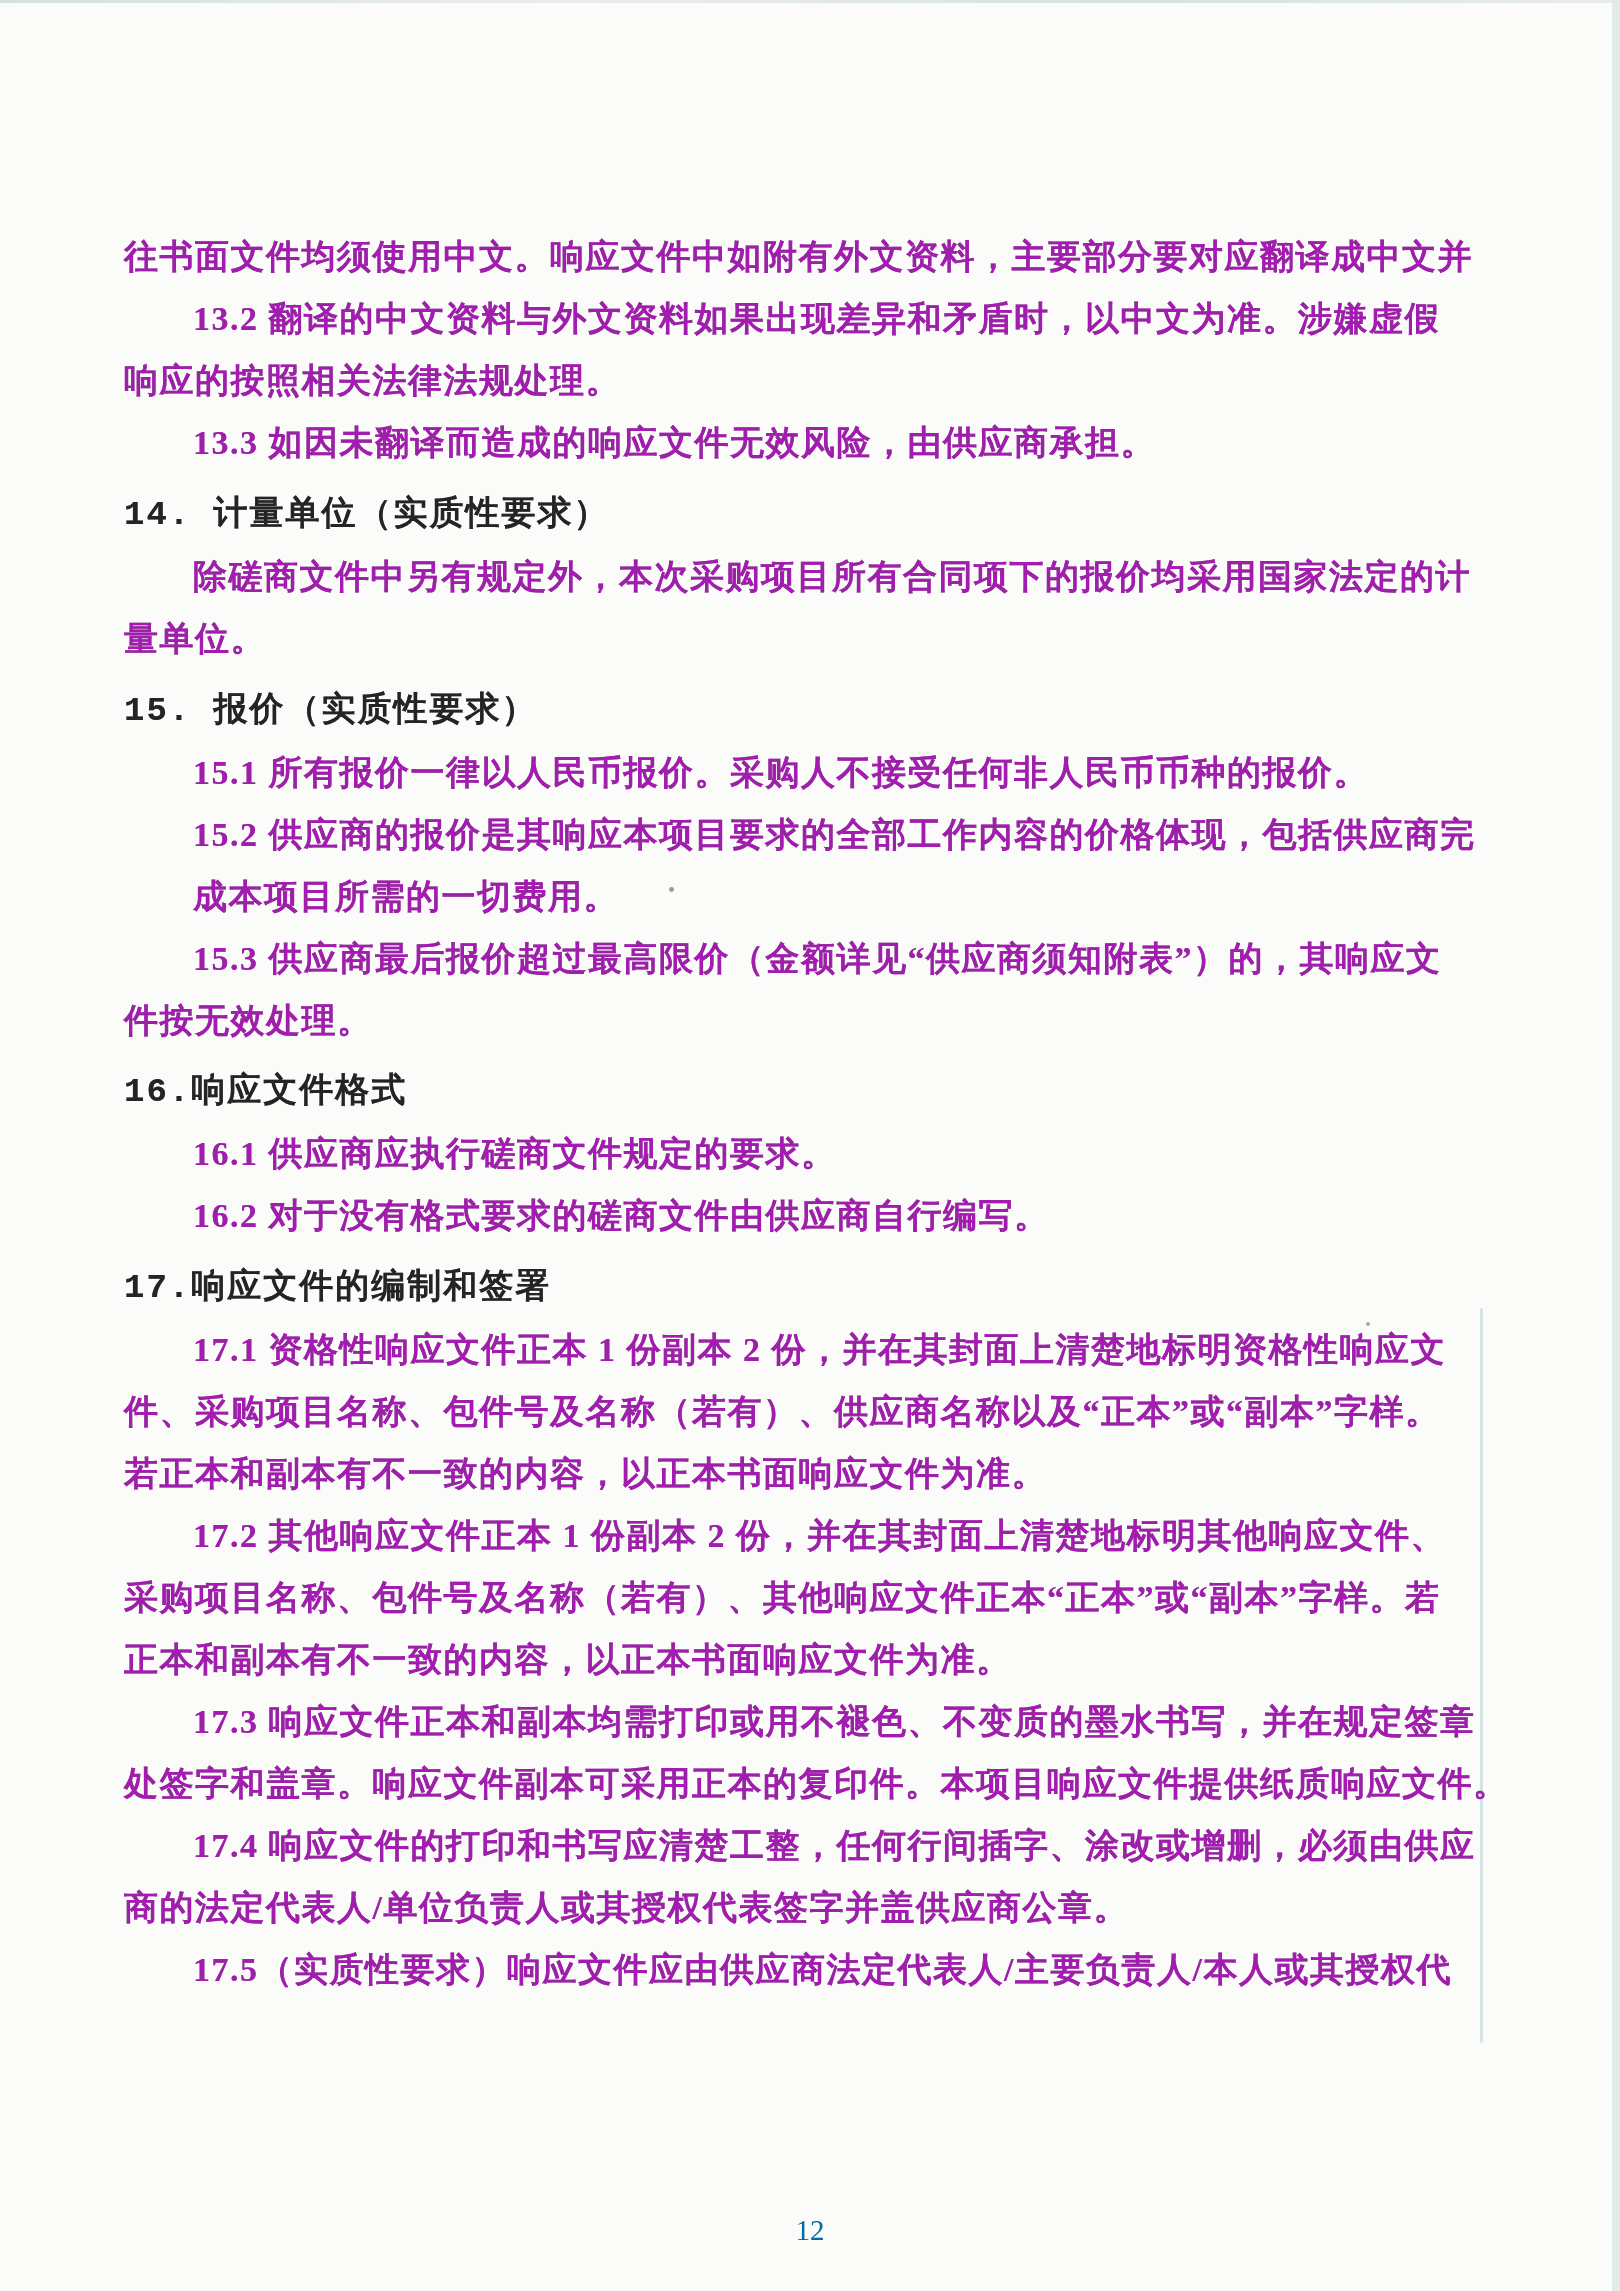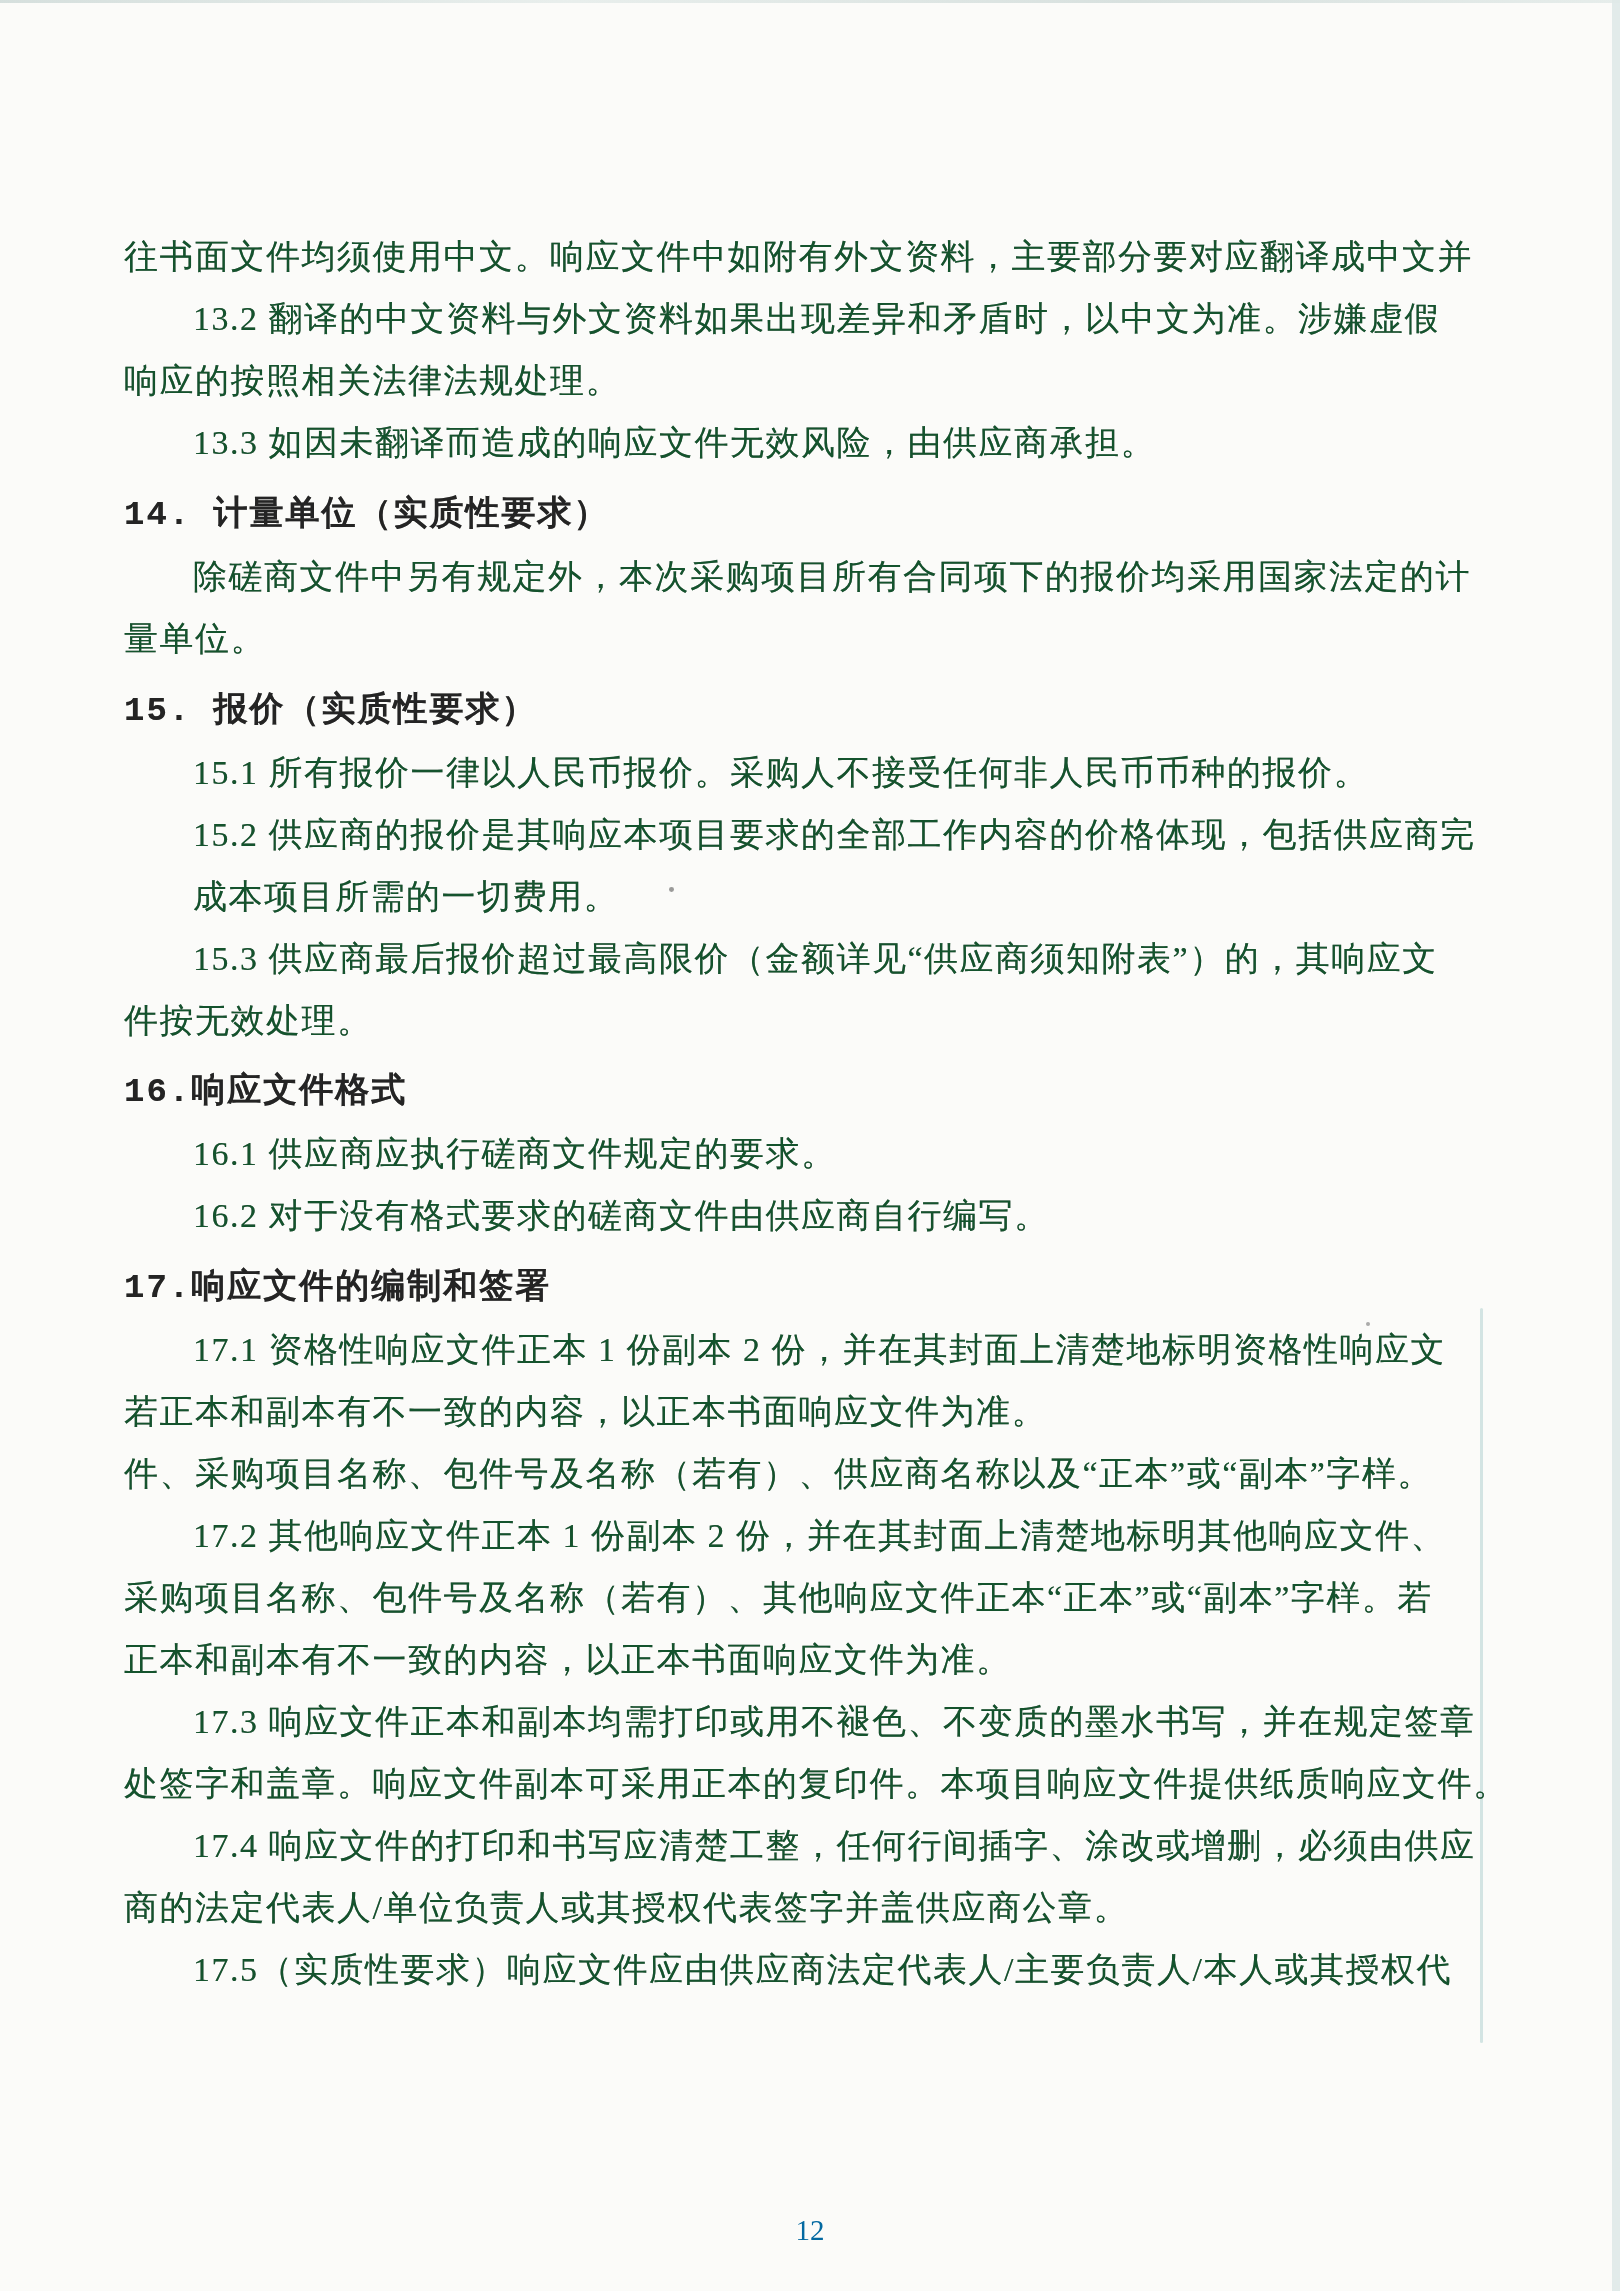--- a/index.html
+++ b/index.html
@@ -32,23 +32,24 @@
   }
   .doc-body {
     position:absolute; top:0; left:0;
     padding:226px 108px 0 124px;
     width:1388px;
   }
   .line {
     white-space:nowrap;
     height:62px; line-height:62px;
     font-size:34px; letter-spacing:1.5px;
-    color:#14532d;
+    color:#a21caf;
     font-family:"Liberation Serif","DejaVu Serif",serif;
     text-shadow:0 0 0.6px rgba(46,46,46,.55);
+    font-weight:bold;
   }
   .line.indent { padding-left:69px; }
   .line.heading {
     font-weight:700;
     font-family:Liberation Mono, monospace;
     letter-spacing:2px;
     margin-top:9.8px;
     color:#242424;
   }
   .page-footer {
@@ -80,22 +81,22 @@
       <div class="line indent">15.1 所有报价一律以人民币报价。采购人不接受任何非人民币币种的报价。</div>
       <div class="line indent">15.2 供应商的报价是其响应本项目要求的全部工作内容的价格体现，包括供应商完</div>
       <div class="line indent">成本项目所需的一切费用。</div>
       <div class="line indent">15.3 供应商最后报价超过最高限价（金额详见“供应商须知附表”）的，其响应文</div>
       <div class="line flush">件按无效处理。</div>
       <div class="line heading">16.响应文件格式</div>
       <div class="line indent">16.1 供应商应执行磋商文件规定的要求。</div>
       <div class="line indent">16.2 对于没有格式要求的磋商文件由供应商自行编写。</div>
       <div class="line heading">17.响应文件的编制和签署</div>
       <div class="line indent">17.1 资格性响应文件正本 1 份副本 2 份，并在其封面上清楚地标明资格性响应文</div>
+      <div class="line flush">件、采购项目名称、包件号及名称（若有）、供应商名称以及“正本”或“副本”字样。</div>
       <div class="line flush">若正本和副本有不一致的内容，以正本书面响应文件为准。</div>
-      <div class="line flush">件、采购项目名称、包件号及名称（若有）、供应商名称以及“正本”或“副本”字样。</div>
       <div class="line indent">17.2 其他响应文件正本 1 份副本 2 份，并在其封面上清楚地标明其他响应文件、</div>
       <div class="line flush">采购项目名称、包件号及名称（若有）、其他响应文件正本“正本”或“副本”字样。若</div>
       <div class="line flush">正本和副本有不一致的内容，以正本书面响应文件为准。</div>
       <div class="line indent">17.3 响应文件正本和副本均需打印或用不褪色、不变质的墨水书写，并在规定签章</div>
       <div class="line flush">处签字和盖章。响应文件副本可采用正本的复印件。本项目响应文件提供纸质响应文件。</div>
       <div class="line indent">17.4 响应文件的打印和书写应清楚工整，任何行间插字、涂改或增删，必须由供应</div>
       <div class="line flush">商的法定代表人/单位负责人或其授权代表签字并盖供应商公章。</div>
       <div class="line indent">17.5（实质性要求）响应文件应由供应商法定代表人/主要负责人/本人或其授权代</div>
     </div>
 

